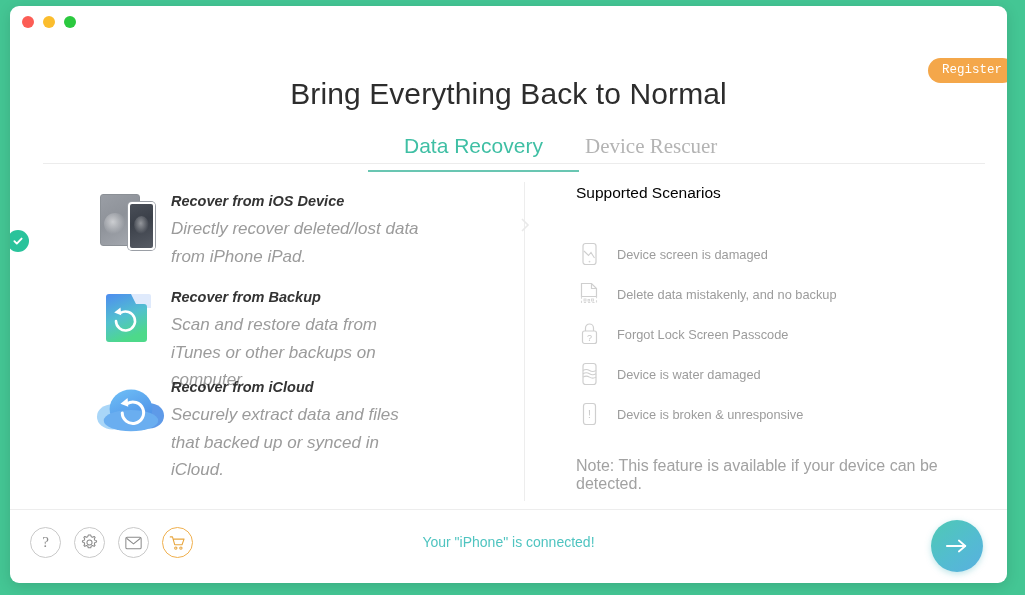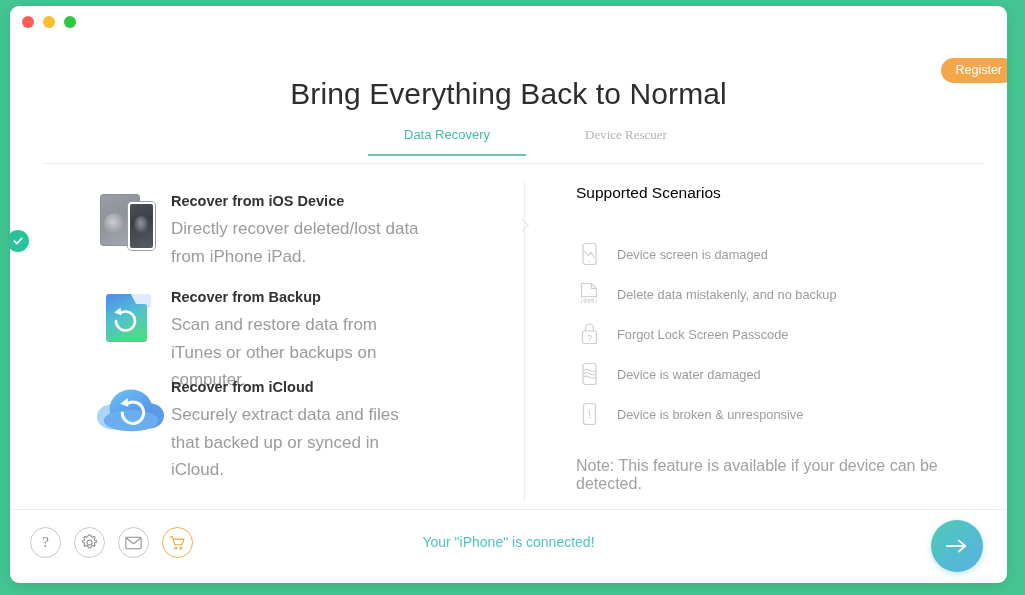--- a/index.html
+++ b/index.html
@@ -49,21 +49,21 @@
     padding: 0 13px 0 14px;
     border-radius: 13px;
     background: #f4a74a;
     color: #ffffff;
     font-size: 12.5px;
     line-height: 25px;
     white-space: nowrap;
     z-index: 25;
     cursor: pointer;
     border: none;
-    font-family: Liberation Sans, sans-serif;
+    font-family: Liberation Mono, monospace;
   }
 
   
   .page-title {
     position: absolute;
     top: 71px;
     left: 0;
     width: 100%;
     text-align: center;
     font-size: 30px;
@@ -76,22 +76,22 @@
   .tabs {
     position: absolute;
     top: 118px;
     left: 33px;
     right: 22px;
     height: 40px;
     border-bottom: 1px solid #ececec;
   }
   .tab {
     position: absolute;
-    top: 3px;
-    font-size: 13px;
+    top: 10px;
+    font-size: 21px;
     color: #b4b4b4;
     cursor: pointer;
     padding-bottom: 13px;
     white-space: nowrap;
   }
   .tab.active { color: #3fbfa4; }
   .tab.active::after {
     content: "";
     position: absolute;
     left: -36px;
@@ -164,21 +164,21 @@
   .opt-icon {
     width: 70px;
     min-width: 70px;
     height: 62px;
     position: relative;
     margin-right: 6px;
     display: flex;
     align-items: center;
     justify-content: center;
   }
-  .opt-text { padding-top: 1px; }
+  .opt-text { padding-top: 1px; font-style: italic; }
   .opt-title {
     font-size: 14.5px;
     font-weight: 700;
     color: #333333;
     margin-bottom: 6px;
   }
   .opt-desc {
     font-size: 17px;
     color: #9b9b9b;
     line-height: 1.62;

